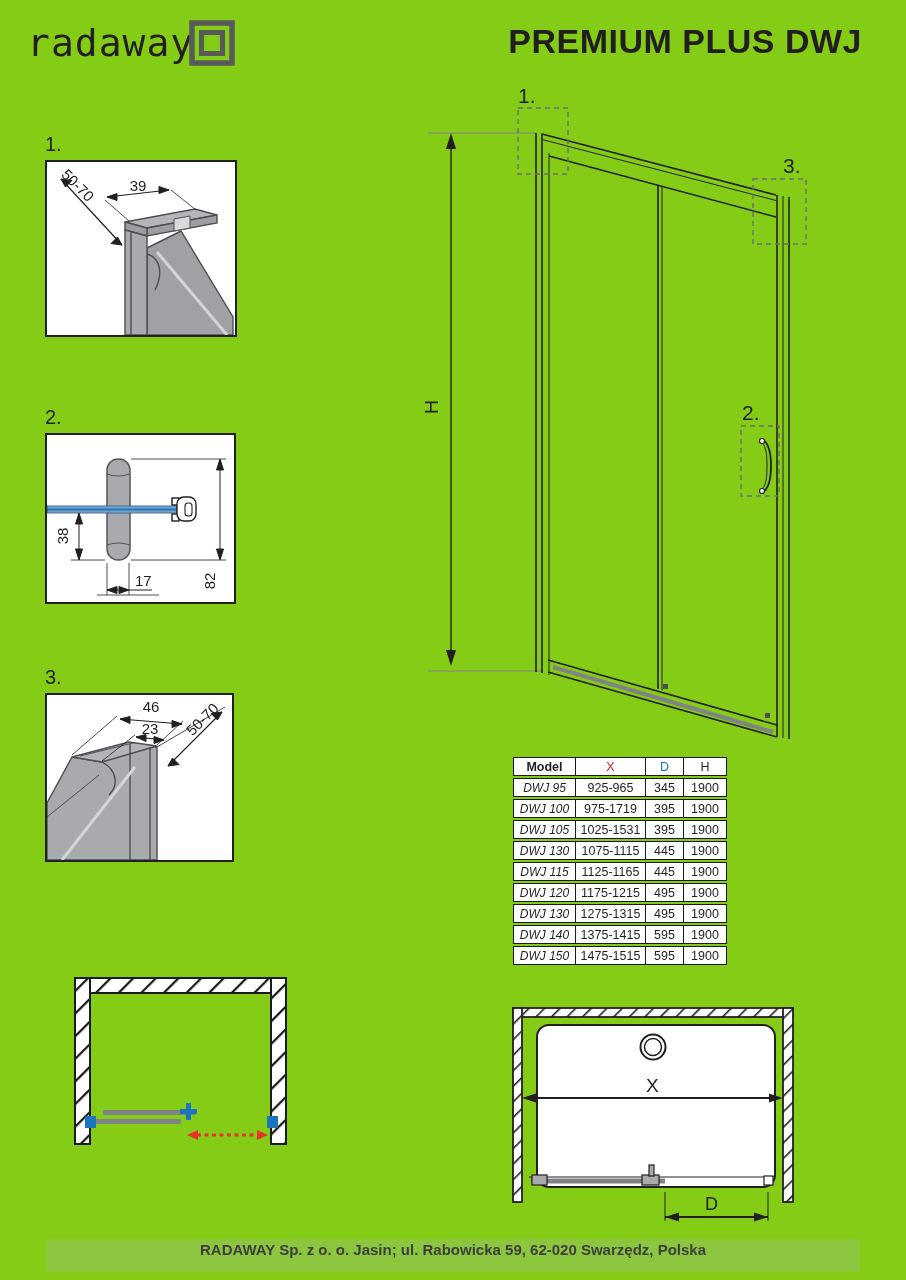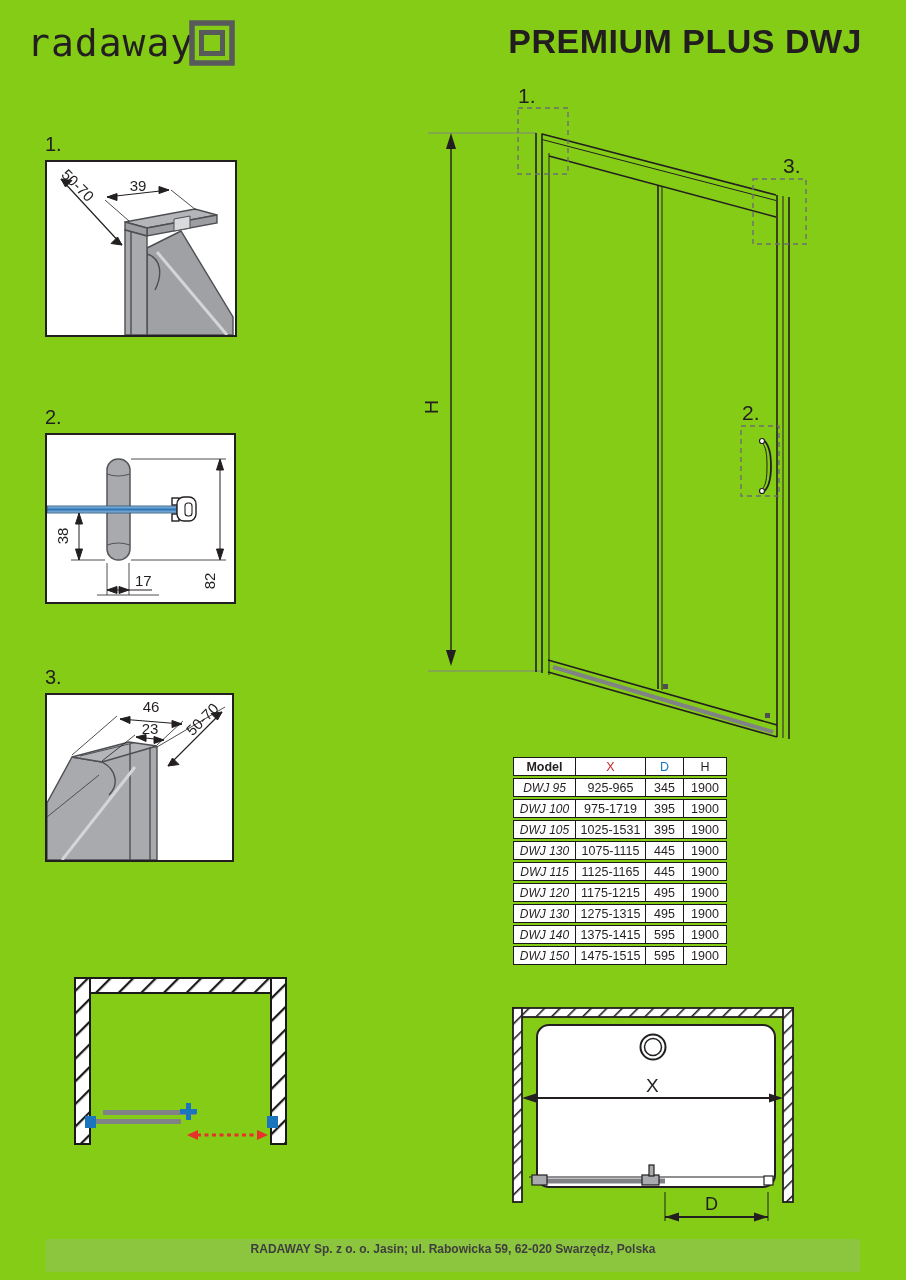--- a/index.html
+++ b/index.html
@@ -14,21 +14,21 @@
   .mono-logo{font-family:"DejaVu Sans Mono",monospace;}
   
   #size-table{position:absolute;left:513px;top:757px;display:flex;flex-direction:column;gap:2px;}
   .trow{display:grid;grid-template-columns:62px 70px 38px 42px;border:1.5px solid #1a1a1a;
         background:#fff;height:19px;box-sizing:border-box;align-items:stretch;font-size:12.5px;}
   .tcell{display:flex;align-items:center;justify-content:center;border-right:1.5px solid #1a1a1a;}
   .tcell:last-child{border-right:none;}
   .trow:not(.thead) .c0{font-weight:normal;font-style:italic;font-size:12px;}
   .thead .c0{font-weight:bold;}
   #footer{position:absolute;left:46px;top:1239px;width:814px;height:33px;background:#8cc63e;
-      text-align:center;font-size:12px;font-weight:bold;color:#3e3e3e;line-height:15px;
+      text-align:center;font-size:15px;font-weight:bold;color:#3e3e3e;line-height:15px;
       padding-top:3px;box-sizing:border-box;}
 </style>
 </head>
 <body>
 
 <div id="page">
 
   <svg class="abs" style="left:27px;top:14px" width="240" height="56" viewBox="0 0 240 56">
     <text class="mono-logo" x="0" y="42" font-size="38" fill="#58595b" letter-spacing="1">radaway</text>
     <rect x="165" y="9" width="40" height="40" fill="none" stroke="#58595b" stroke-width="5.5"></rect>

